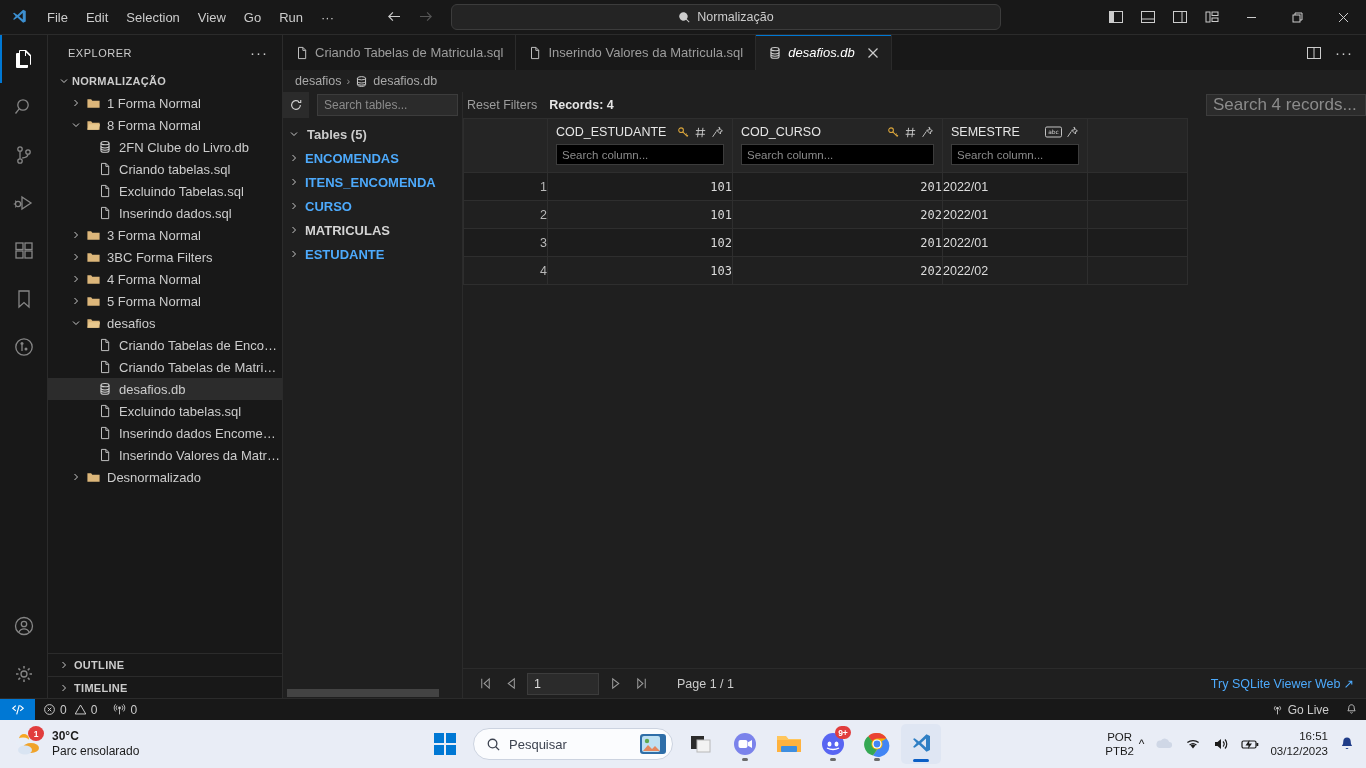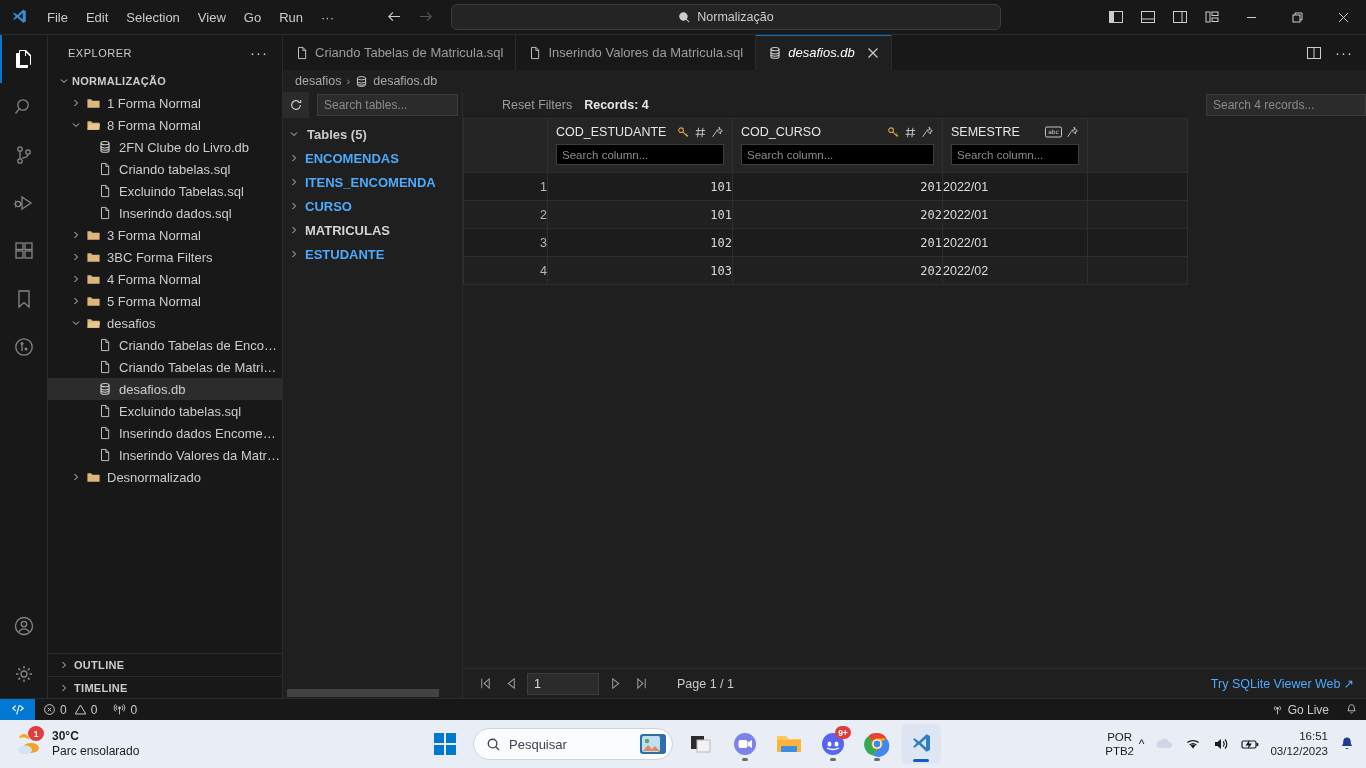--- a/index.html
+++ b/index.html
@@ -124,26 +124,26 @@
   .tp-list { flex: 1 1 auto; overflow: hidden; padding-top: 4px; font-size: 13px; font-weight: bold; }
   .tp-row { display: flex; align-items: center; height: 24px; cursor: pointer; }
   .tp-row .twisty { width: 22px; flex: 0 0 22px; color: #cccccc; }
   .tp-name { color: #4daafc; }
   .tp-name.plain { color: #d4d4d4; }
   .tp-root { color: #cccccc; padding-left: 2px; }
   .tp-scroll { height: 10px; background: #1f1f1f; position: relative; flex: 0 0 10px; }
   .tp-scroll .thumb { position: absolute; left: 4px; top: 1px; height: 8px; width: 152px; background: #434343; }
 
   .gridpane { flex: 1 1 auto; display: flex; flex-direction: column; min-width: 0; min-height: 0; background: #1f1f1f; }
-  .grid-toolbar { height: 26px; display: flex; align-items: center; flex: 0 0 26px; font-size: 12.5px; margin-left: 35px; }
+  .grid-toolbar { height: 26px; display: flex; align-items: center; flex: 0 0 26px; font-size: 12.5px; }
   .reset-filters { color: #9d9d9d; padding-left: 4px; }
   .records-lbl { color: #e5e5e5; padding-left: 12px; font-weight: bold; }
   .rec-search {
     margin-left: auto; width: 160px; height: 22px; background: #2b2b2b; border: 1px solid #3c3c3c;
-    color: #8b8b8b; font-size: 12px; padding: 0 6px; display: flex; align-items: center;
+    color: #8b8b8b; font-size: 17px; padding: 0 6px; display: flex; align-items: center;
   }
 
   .gridwrap { flex: 1 1 auto; overflow: hidden; min-height: 0; }
   table.grid { border-collapse: collapse; table-layout: fixed; }
   table.grid th, table.grid td { border: 1px solid #2e2e2e; padding: 0; }
   th.numcol { width: 84px; background: #252525; }
   th.colhead {
     background: #252525; vertical-align: top; text-align: left; font-weight: normal;
   }
   .colhead-inner { padding: 6px 8px 0 8px; display: flex; align-items: center; gap: 4px; }

